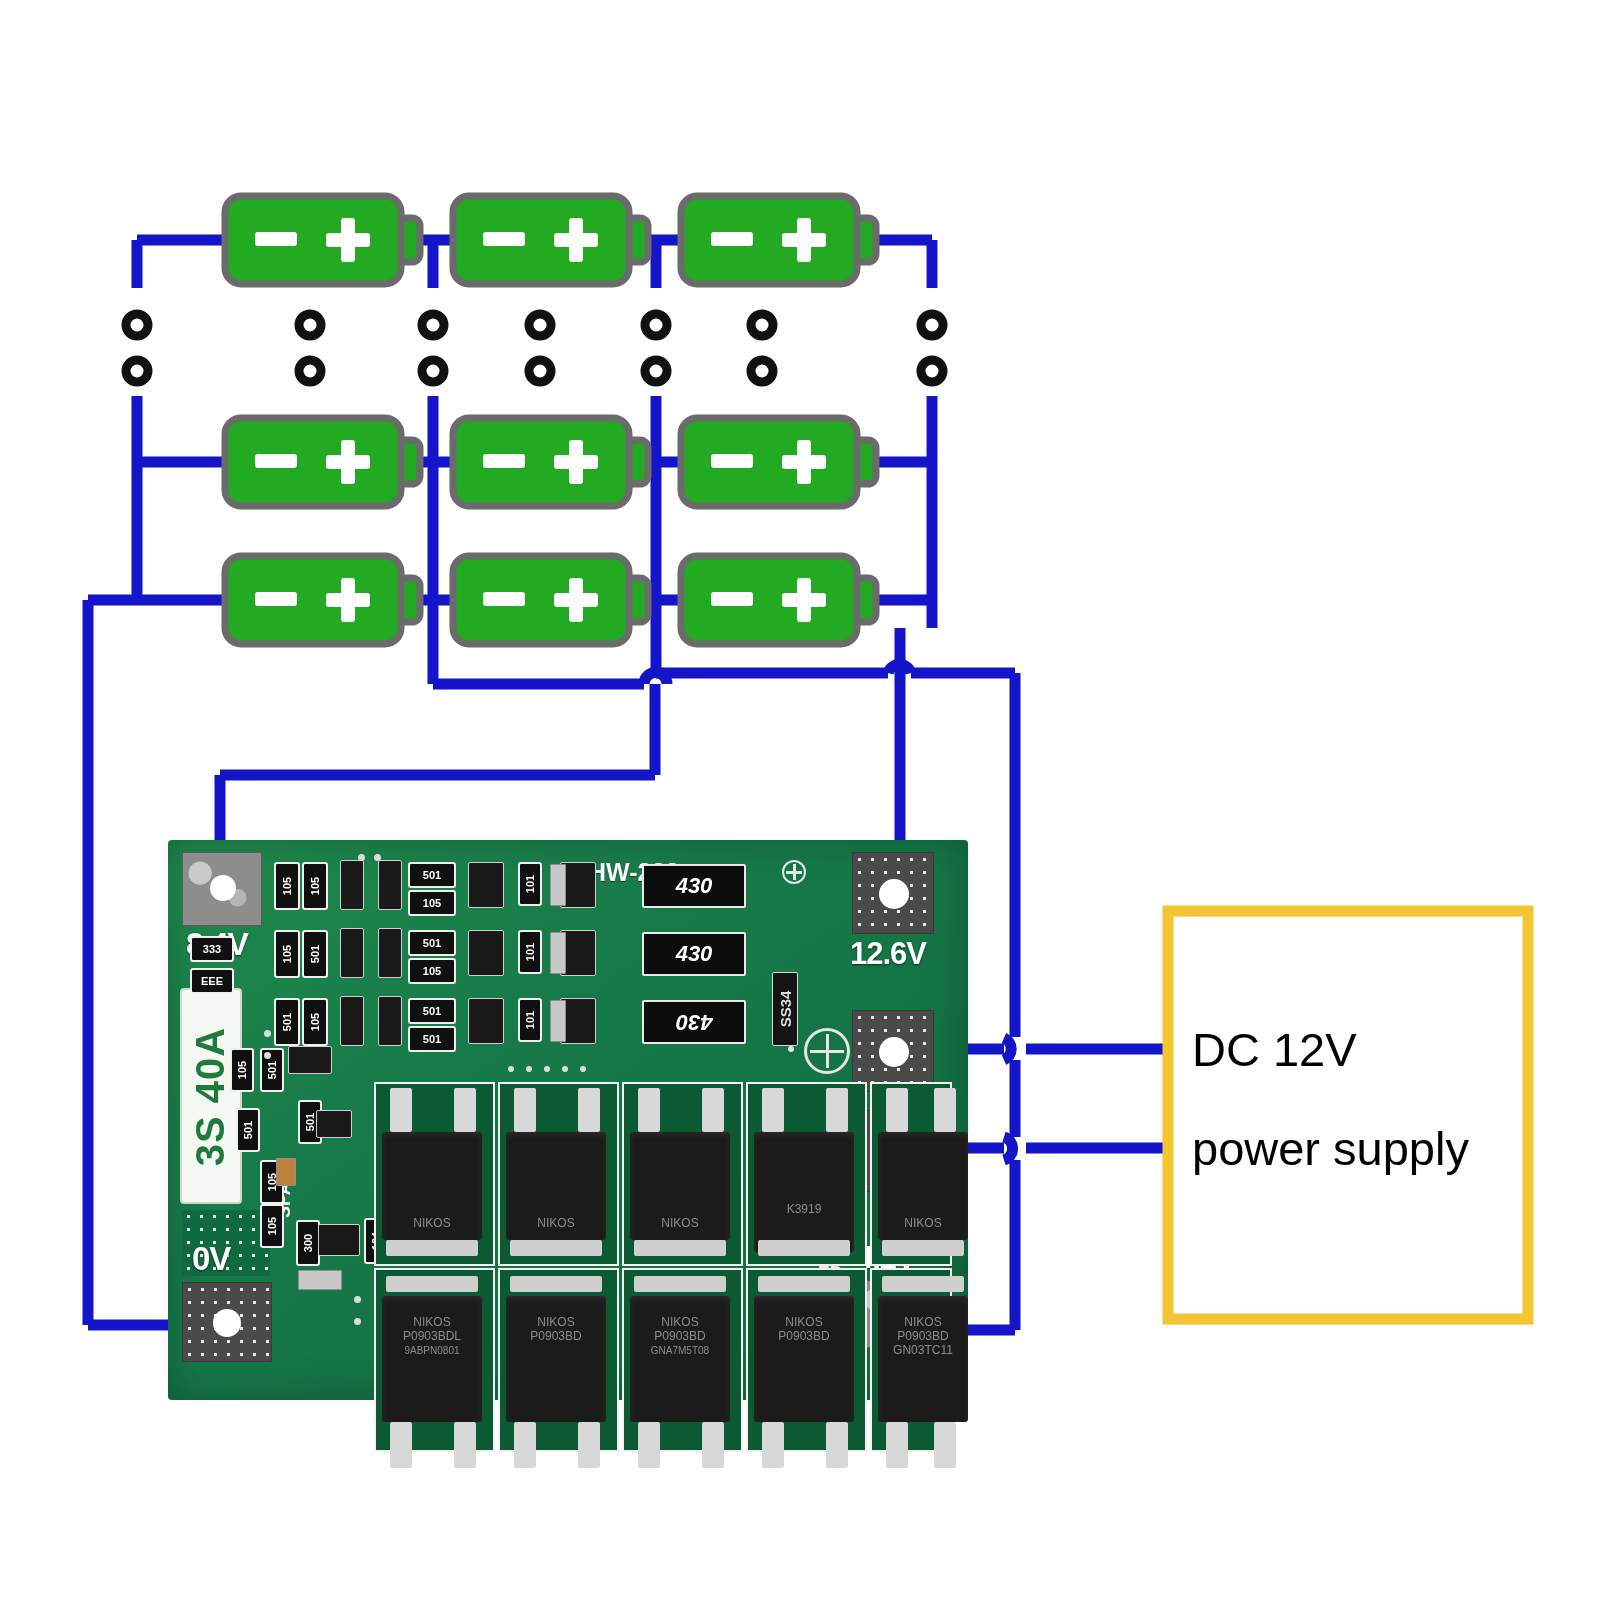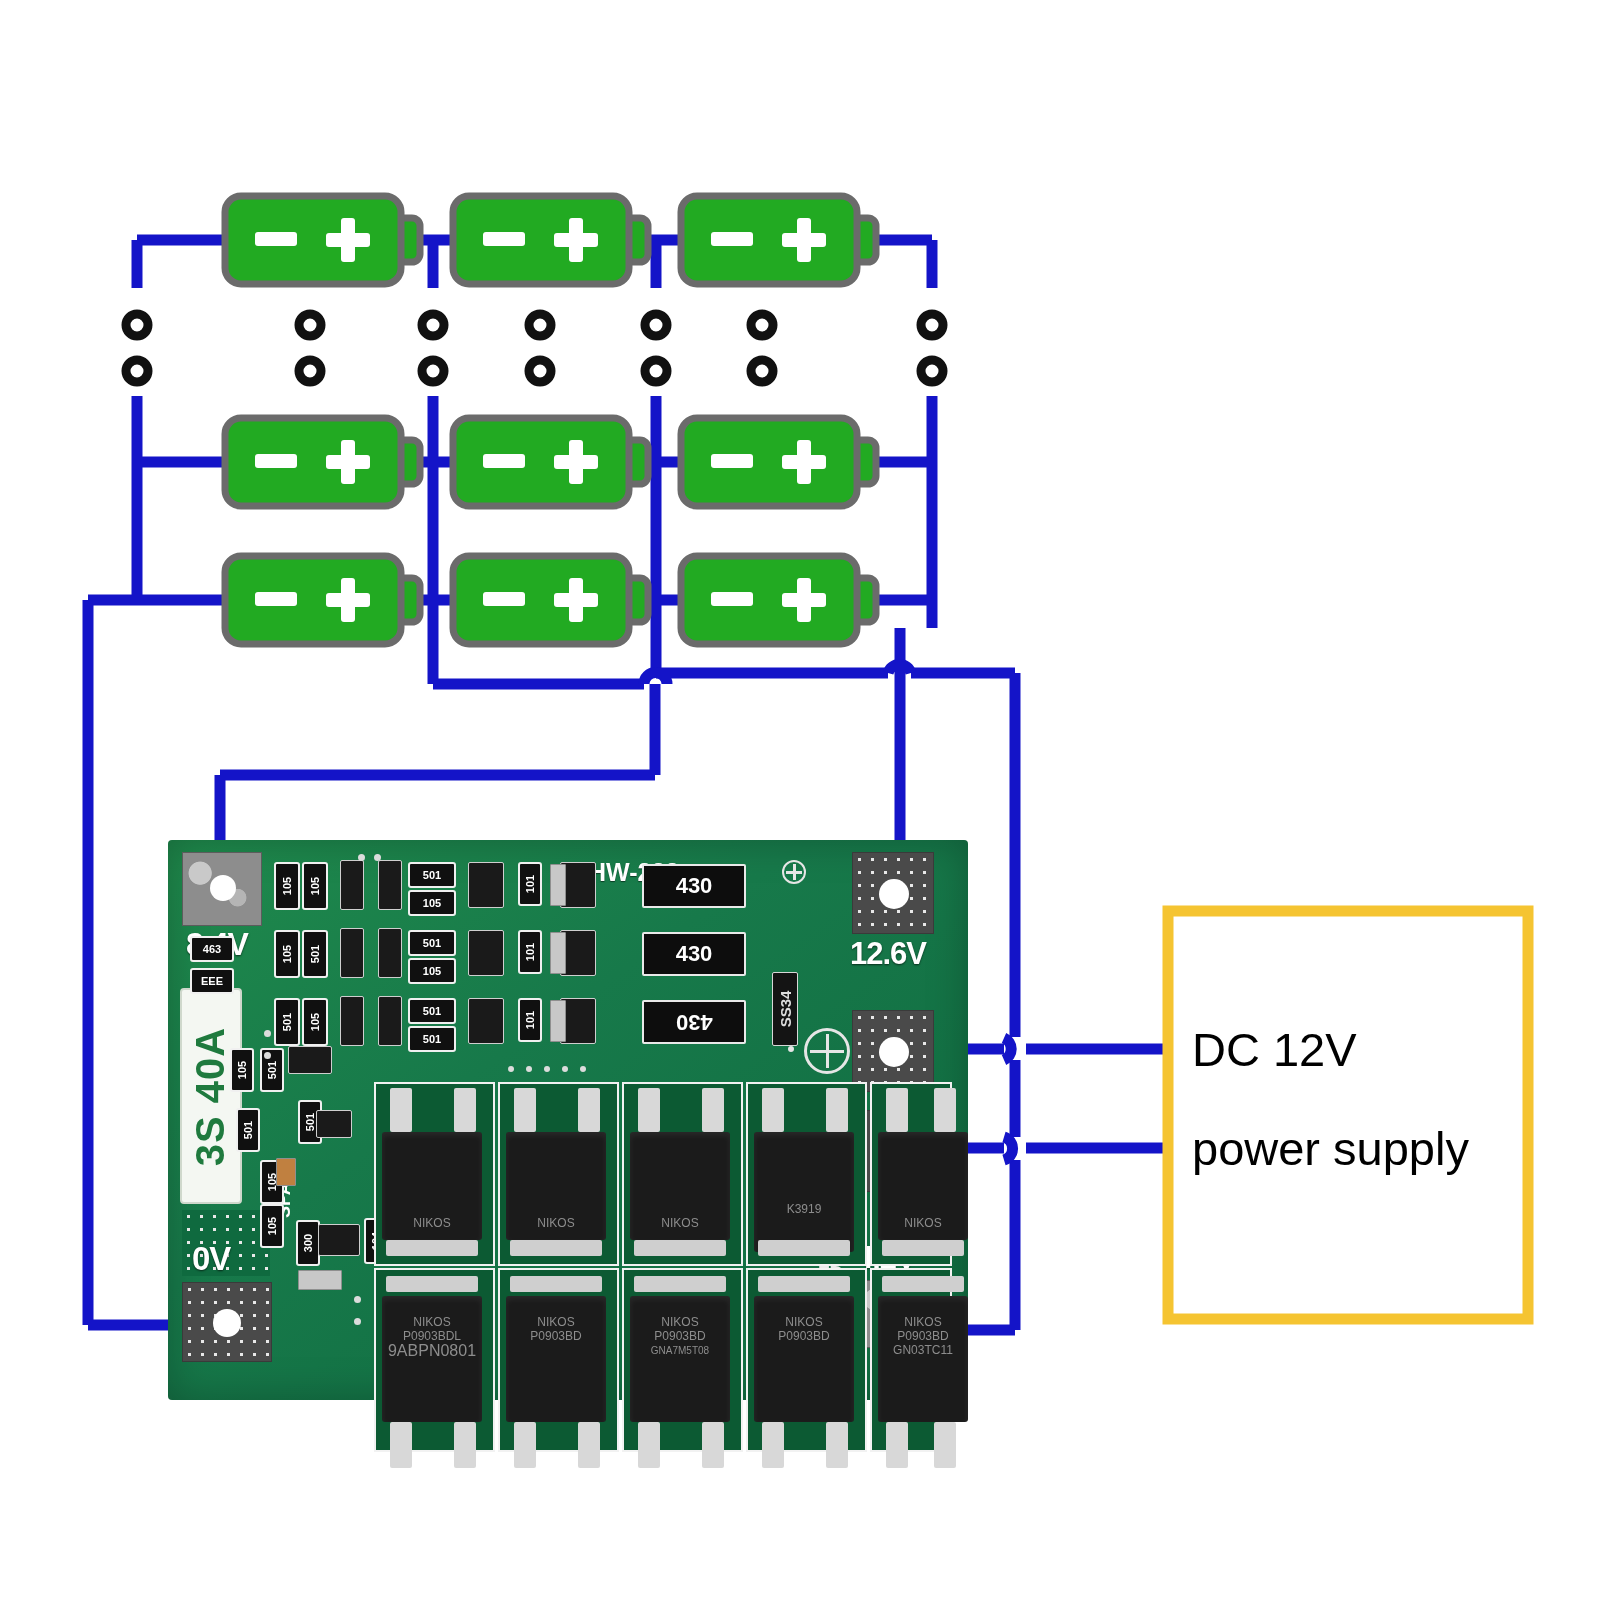--- a/index.html
+++ b/index.html
@@ -32,21 +32,21 @@
   .sticker span{transform:rotate(-90deg);white-space:nowrap;color:#1f7a3e;font-weight:bold;
        font-family:"Liberation Sans",sans-serif;font-size:40px;letter-spacing:1px;}
   .silk{position:absolute;color:#fff;font-weight:bold;font-size:25px;
        font-family:"Liberation Sans",sans-serif;text-shadow:0 1px 1px rgba(0,0,0,.5);}
   .silk-sm{position:absolute;color:#eaeaea;font-weight:bold;font-size:19px;
        font-family:"Liberation Sans",sans-serif;}
   .spare{position:absolute;color:#fff;font-weight:bold;font-size:18px;
        font-family:"Liberation Sans",sans-serif;transform:rotate(-90deg);
        transform-origin:left top;white-space:nowrap;}
   .res{position:absolute;background:#0d0d0d;border:2px solid #e9e9e9;border-radius:2px;
-       display:flex;align-items:center;justify-content:center;}
+       display:flex;align-items:center;justify-content:center;font-style:italic;}
   .res span{color:#fff;font-size:22px;font-weight:bold;font-family:"Liberation Sans",sans-serif;}
   .res.flip span{transform:rotate(180deg);}
   .smd{position:absolute;background:#101010;border:2px solid #f0f0f0;border-radius:3px;
        display:flex;align-items:center;justify-content:center;overflow:hidden;}
   .smd span{color:#fff;font-size:11px;font-weight:bold;transform:rotate(-90deg);
        font-family:"Liberation Sans",sans-serif;}
   .smdh span{transform:rotate(0deg);}
   .cap{position:absolute;background:#c8c8c8;border:1px solid #8f8f8f;border-radius:1px;}
   .ic{position:absolute;background:#1a1a1a;border:1px solid #cfcfcf;border-radius:2px;}
   .mosfet{position:absolute;background:#1b1b1b;border-radius:3px;
@@ -319,21 +319,21 @@
         <span>105</span>
       </div>
     <div class="smd smdh" style="left:240px;top:158px;width:44px;height:22px;">
         <span>501</span>
       </div>
     <div class="smd smdh" style="left:240px;top:186px;width:44px;height:22px;">
         <span>501</span>
       </div>
 
     <div class="smd smdh" style="left:22px;top:96px;width:40px;height:22px;">
-        <span>463</span>
+        <span>333</span>
       </div>
     <div class="smd smdh" style="left:22px;top:128px;width:40px;height:22px;">
         <span>EEE</span>
       </div>
     <div class="smd" style="left:350px;top:22px;width:20px;height:40px;">
         <span>101</span>
       </div>
     <div class="smd" style="left:350px;top:90px;width:20px;height:40px;">
         <span>101</span>
       </div>
@@ -410,21 +410,21 @@
     <div class="mosfet" style="left:586px;top:292px;width:100px;height:120px;">
       <div class="mos-txt" style="bottom:36px;">K3919</div>
       </div>
     <div class="mosfet" style="left:710px;top:292px;width:90px;height:108px;">
       <div class="mos-txt" style="bottom:10px;">NIKOS</div>
       </div>
 
     <div class="mosfet" style="left:214px;top:456px;width:100px;height:126px;">
       <div class="mos-txt" style="top:20px;">NIKOS</div>
       <div class="mos-txt" style="top:34px;">P0903BDL</div>
-      <div class="mos-txt" style="top:48px;font-size:16px;">9ABPN0801</div>
+      <div class="mos-txt" style="top:48px;font-size:10px;">9ABPN0801</div>
       </div>
     <div class="mosfet" style="left:338px;top:456px;width:100px;height:126px;">
       <div class="mos-txt" style="top:20px;">NIKOS</div>
       <div class="mos-txt" style="top:34px;">P0903BD</div>
       </div>
     <div class="mosfet" style="left:462px;top:456px;width:100px;height:126px;">
       <div class="mos-txt" style="top:20px;">NIKOS</div>
       <div class="mos-txt" style="top:34px;">P0903BD</div>
       <div class="mos-txt" style="top:48px;font-size:10px;">GNA7M5T08</div>
       </div>

